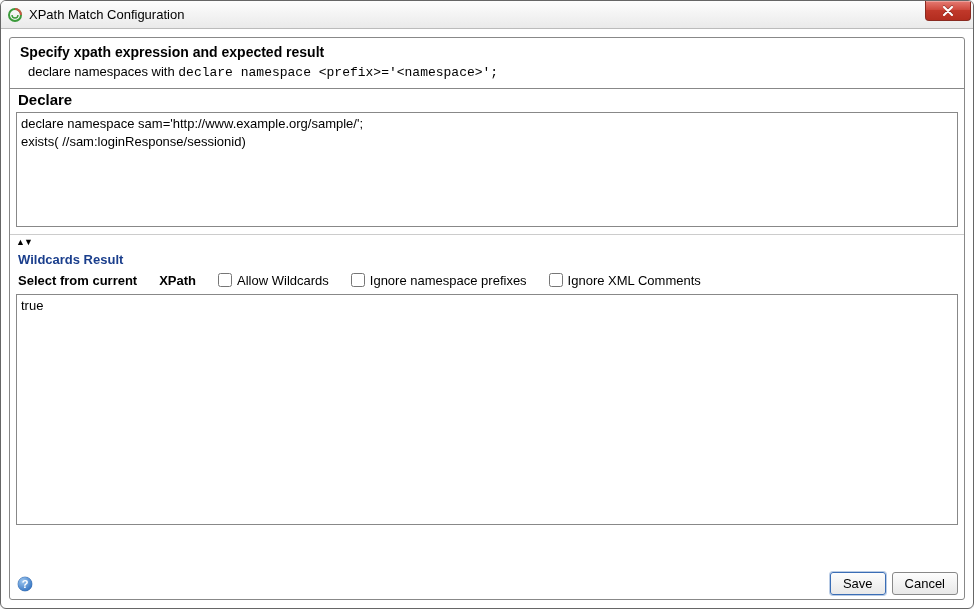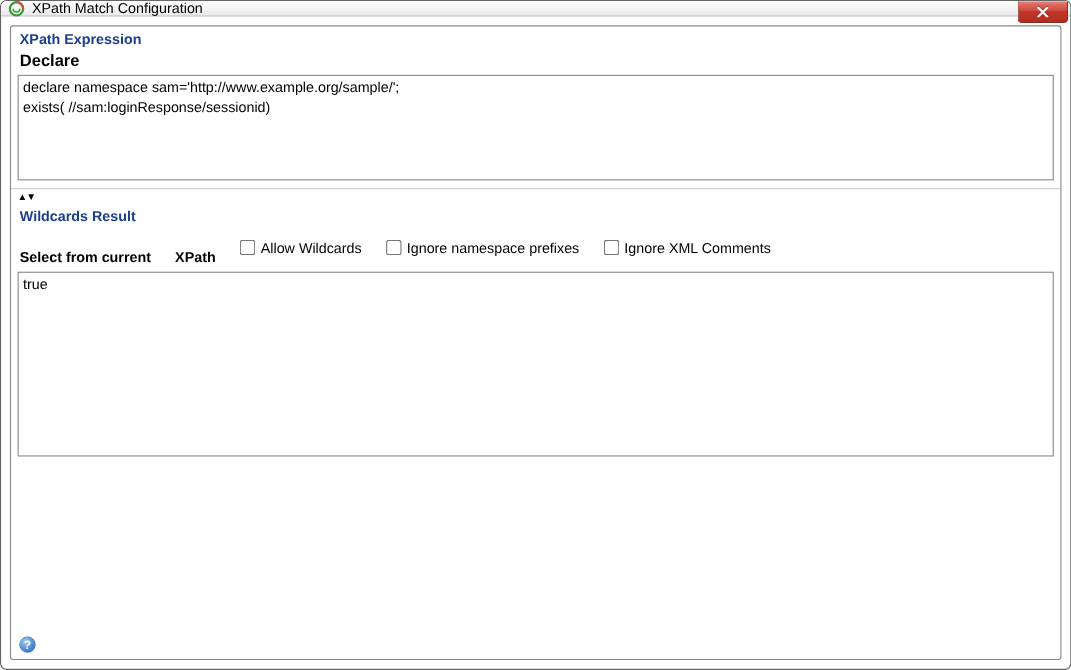--- a/index.html
+++ b/index.html
@@ -15,21 +15,21 @@
     height: 609px;
     border: 1px solid #666;
     border-radius: 6px;
     margin: 0;
     display: flex;
     flex-direction: column;
     overflow: hidden;
     box-shadow: 0 0 0 1px rgba(0,0,0,0.05);
   }
   .titlebar {
-    height: 14px;
+    height: 28px;
     background: linear-gradient(to bottom, #fdfdfd, #eaeaea);
     border-bottom: 1px solid #bbb;
     display: flex;
     align-items: center;
     padding-left: 6px;
     position: relative;
   }
   .titlebar .app-icon {
     width: 16px; height: 16px;
     margin-right: 6px;
@@ -108,22 +108,22 @@
   textarea {
     width: 100%;
     resize: none;
     font-family: "Segoe UI", Tahoma, Arial, sans-serif;
     font-size: 13px;
     border: 1px solid #888;
     padding: 2px 4px;
     outline: none;
     line-height: 1.35;
   }
-  .xpath-area { height: 96px; }
-  .result-area { height: 168px; }
+  .xpath-area { height: 115px; }
+  .result-area { height: 231px; }
   .splitter {
     height: 14px;
     border-top: 1px solid #ccc;
     padding-left: 6px;
     display: flex;
     align-items: center;
   }
   .splitter .arrows {
     font-size: 9px;
     letter-spacing: -1px;
@@ -132,21 +132,20 @@
   }
   .options-row {
     display: flex;
     align-items: center;
     gap: 22px;
     padding: 4px 8px 6px 8px;
     font-size: 13px;
   }
   .options-row .opt-link {
     font-weight: bold;
-    margin-top: 16px;
   }
   .check {
     display: inline-flex;
     align-items: flex-start;
     gap: 5px;
   }
   .check input {
     width: 14px; height: 14px;
     margin: 0;
   }
@@ -196,22 +195,27 @@
     <div class="close-btn">
       <svg width="12" height="10" viewBox="0 0 12 10">
         <path d="M2 1 L10 9 M10 1 L2 9" stroke="#fff" stroke-width="2" stroke-linecap="round"></path>
       </svg>
     </div>
   </div>
 
   <div class="content">
     <div class="outer-panel">
 
-
-      <div class="section-label">XPath Expression</div>
+      <div class="spec-header">
+        <div class="spec-title">Specify xpath expression and expected result</div>
+        <div class="spec-desc">
+          <span>declare namespaces with </span><span class="mono">declare namespace &lt;prefix&gt;='&lt;namespace&gt;';</span>
+        </div>
+      </div>
+
       <div class="sub-label">Declare</div>
       <div class="textarea-wrap">
         <textarea class="xpath-area" style="">declare namespace sam='http://www.example.org/sample/';
 exists( //sam:loginResponse/sessionid)</textarea>
       </div>
 
       <div class="splitter">
         <span class="arrows">▲▼</span>
       </div>
 
@@ -245,18 +249,22 @@
             <circle cx="8" cy="8" r="7" fill="url(#g1)"></circle>
             <defs>
               <radialGradient id="g1" cx="0.35" cy="0.3" r="0.8">
                 <stop offset="0" stop-color="#9ec7f0"></stop>
                 <stop offset="1" stop-color="#2e6fbf"></stop>
               </radialGradient>
             </defs>
             <text x="8" y="12" text-anchor="middle" font-size="11" font-weight="bold" fill="#fff" font-family="Arial">?</text>
           </svg>
         </span>
+        <div class="btn-row">
+          <button class="btn default">Save</button>
+          <button class="btn">Cancel</button>
+        </div>
       </div>
 
     </div>
   </div>
 
 </div>
 
 </body></html>

